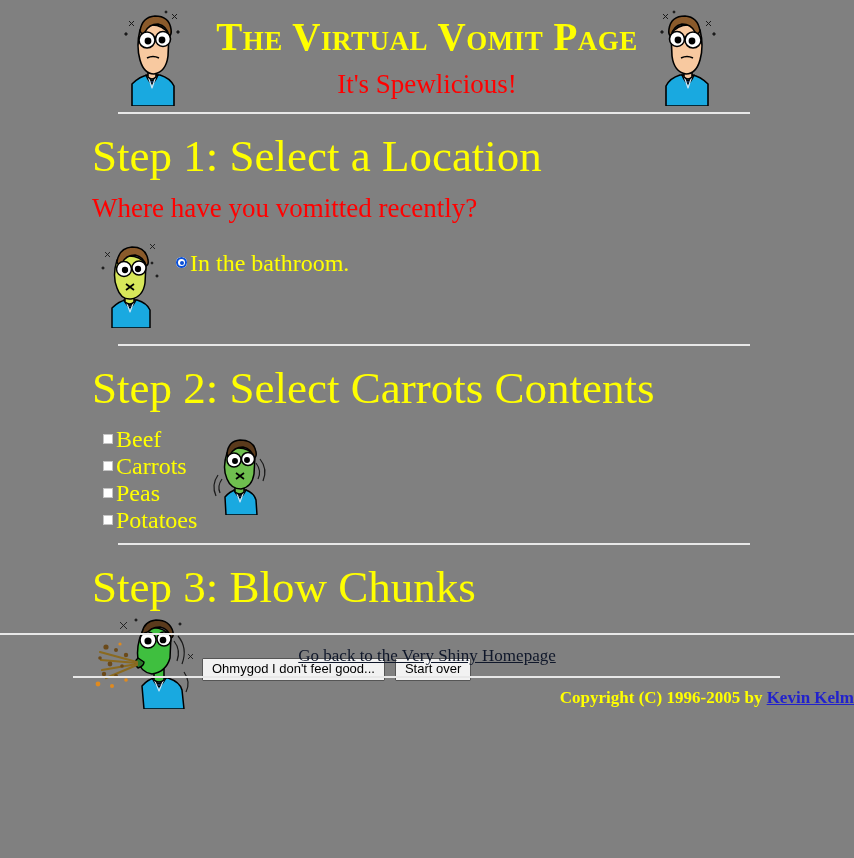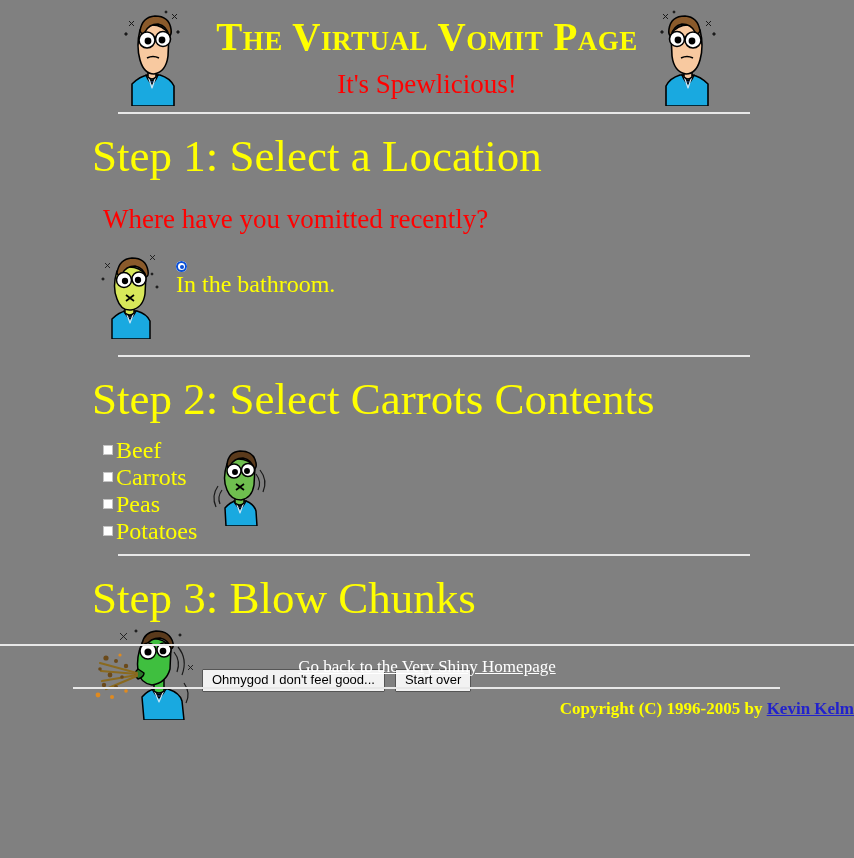--- a/index.html
+++ b/index.html
@@ -82,21 +82,21 @@
     font-weight: normal;
     line-height: 1;
     margin: 0;
     padding-top: 20px;
     white-space: nowrap;
   }
   .step-question {
     color: #ff0000;
     font-size: 27px;
     line-height: 1;
-    margin: 11px;
+    margin: 0;
     padding-top: 16px;
   }
 
   
   .step1-body {
     position: relative;
     height: 106px;
     margin-top: 16px;
   }
   .step1-figure {
@@ -106,22 +106,22 @@
     width: 62px;
     height: 90px;
   }
   .option-list {
     position: absolute;
     left: 84px;
     top: 12px;
   }
   .option-row {
     display: flex;
+    align-items: center;
     height: 25px;
-    flex-direction: column;
   }
   .radio {
     width: 11px;
     height: 11px;
     border-radius: 50%;
     background: #ffffff;
     box-shadow: inset 0 0 0 1px #b0b0b0;
     flex: 0 0 auto;
     margin-right: 3px;
   }
@@ -228,21 +228,21 @@
   }
   .footer-copy-row {
     text-align: right;
     padding-top: 10px;
     padding-bottom: 8px;
     color: #ffff00;
     font-size: 17px;
     font-weight: bold;
   }
   a.link {
-    color: #ffffff;
+    color: #0f172a;
     text-decoration: underline;
     font-size: 17px;
   }
   a.link-bold {
     color: #2222cc;
     text-decoration: underline;
     font-weight: bold;
     font-size: 17px;
   }
 </style>

